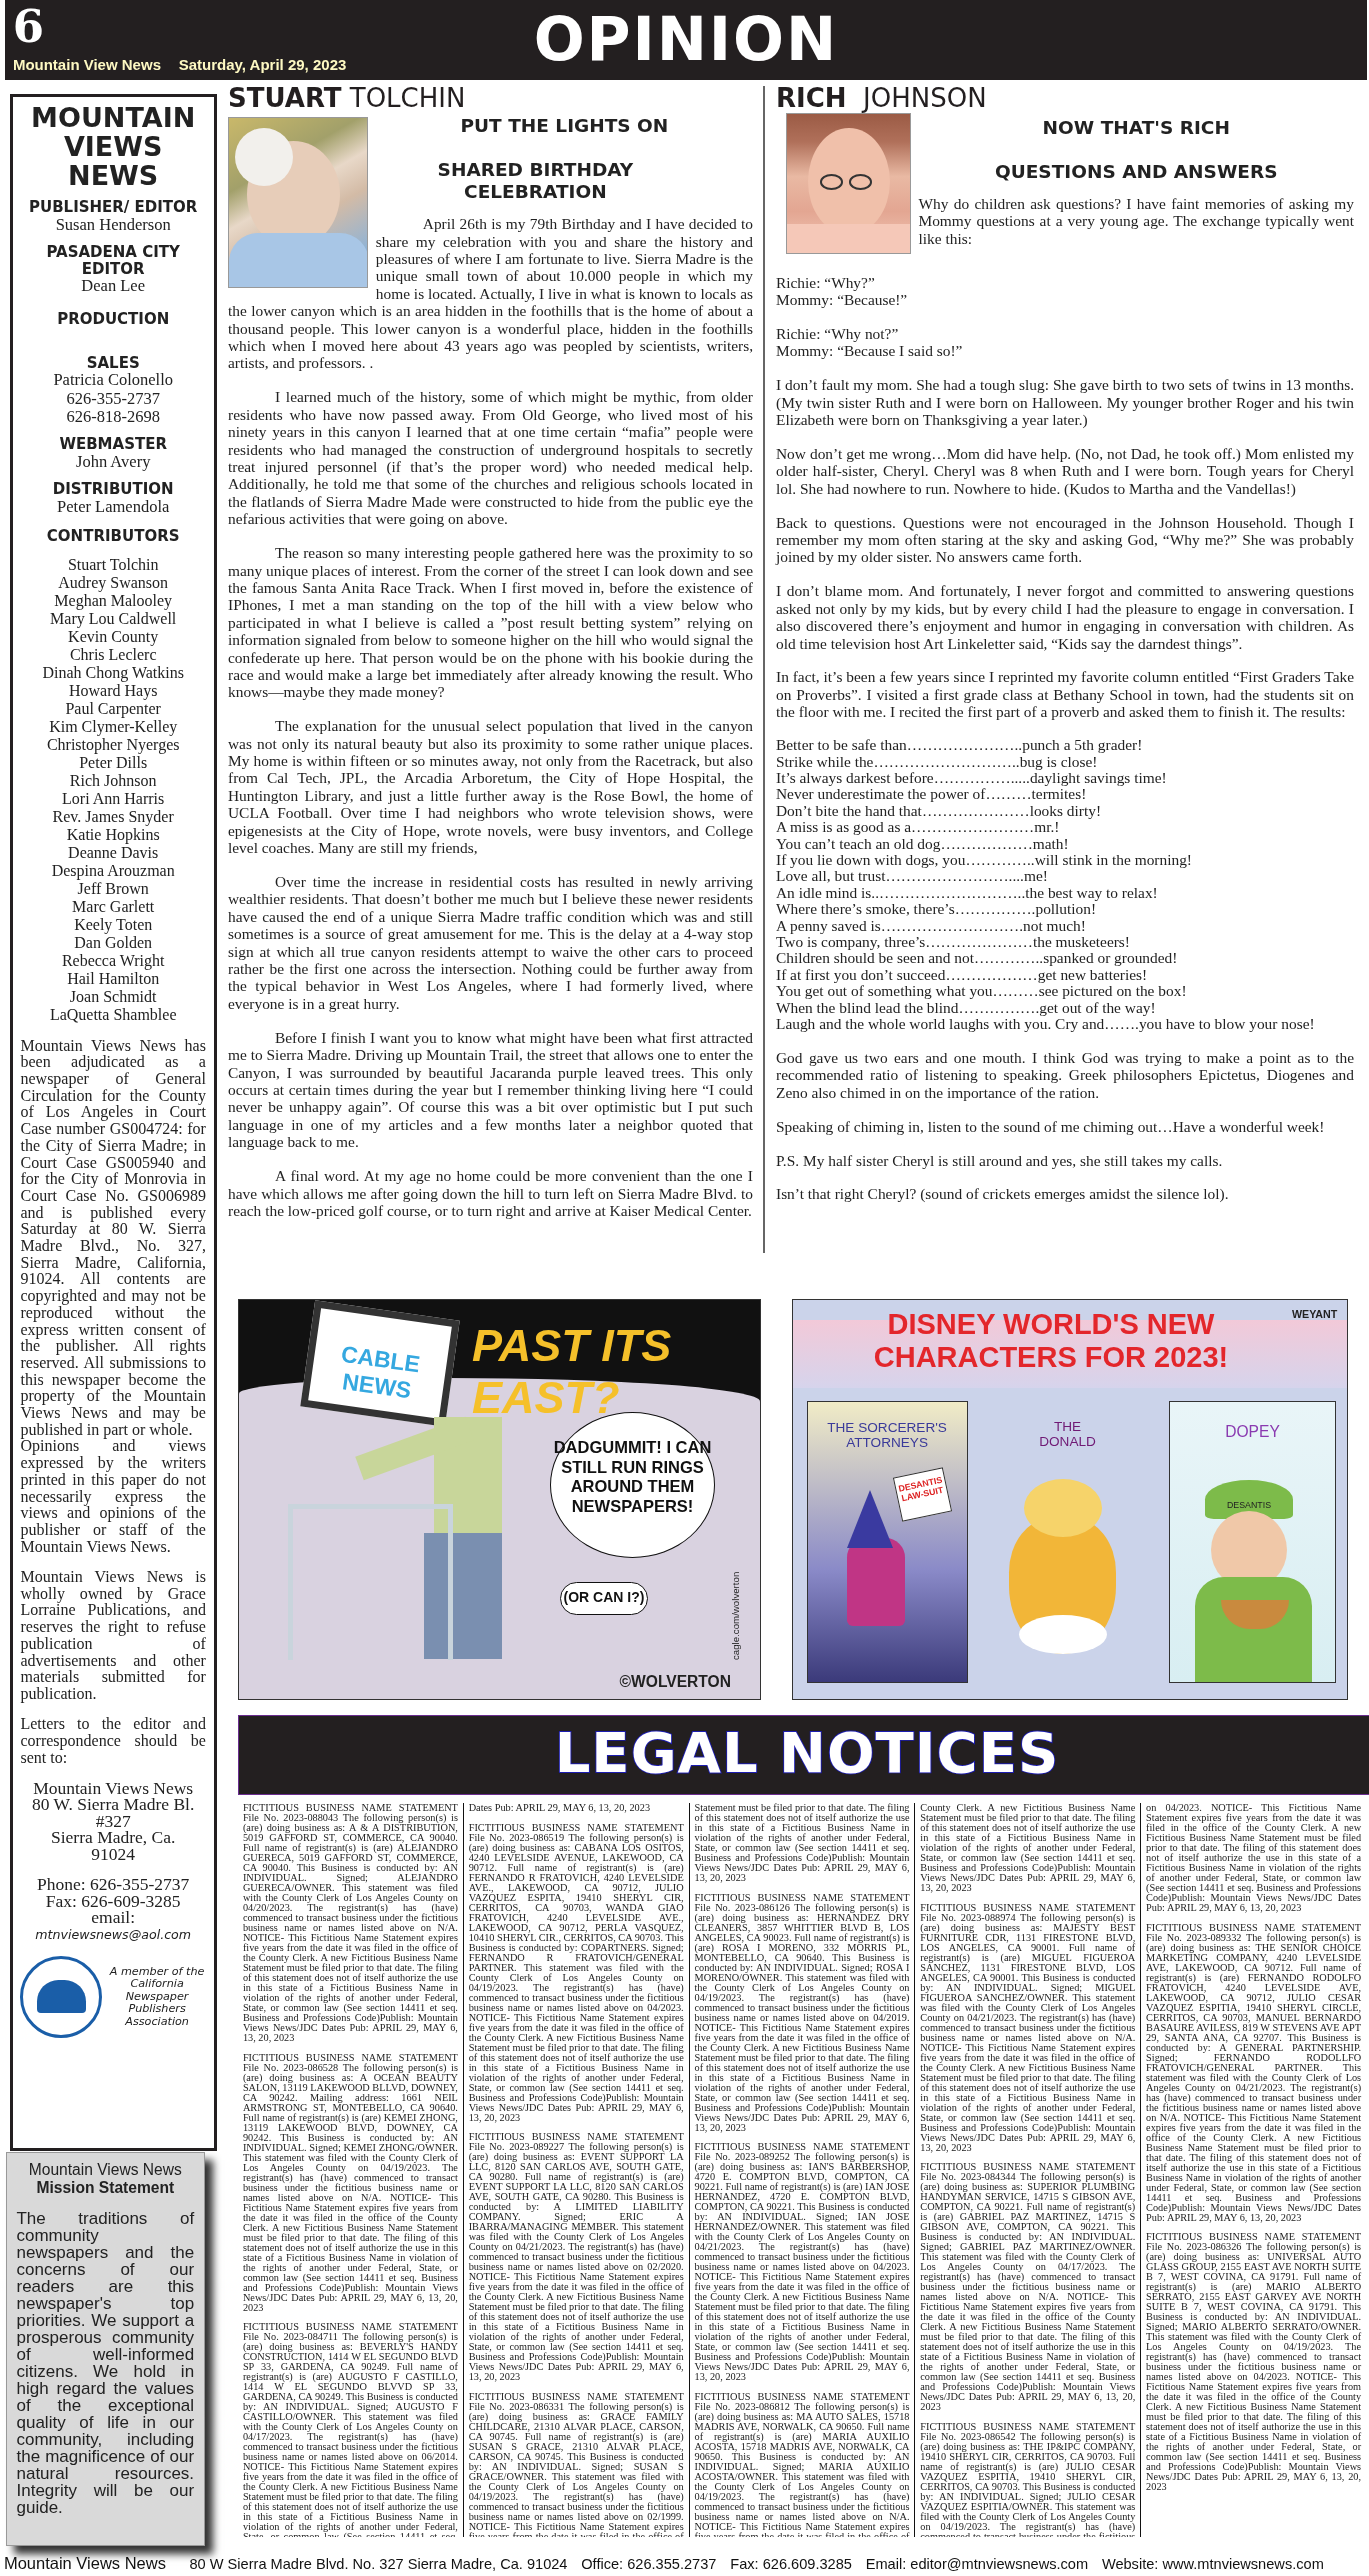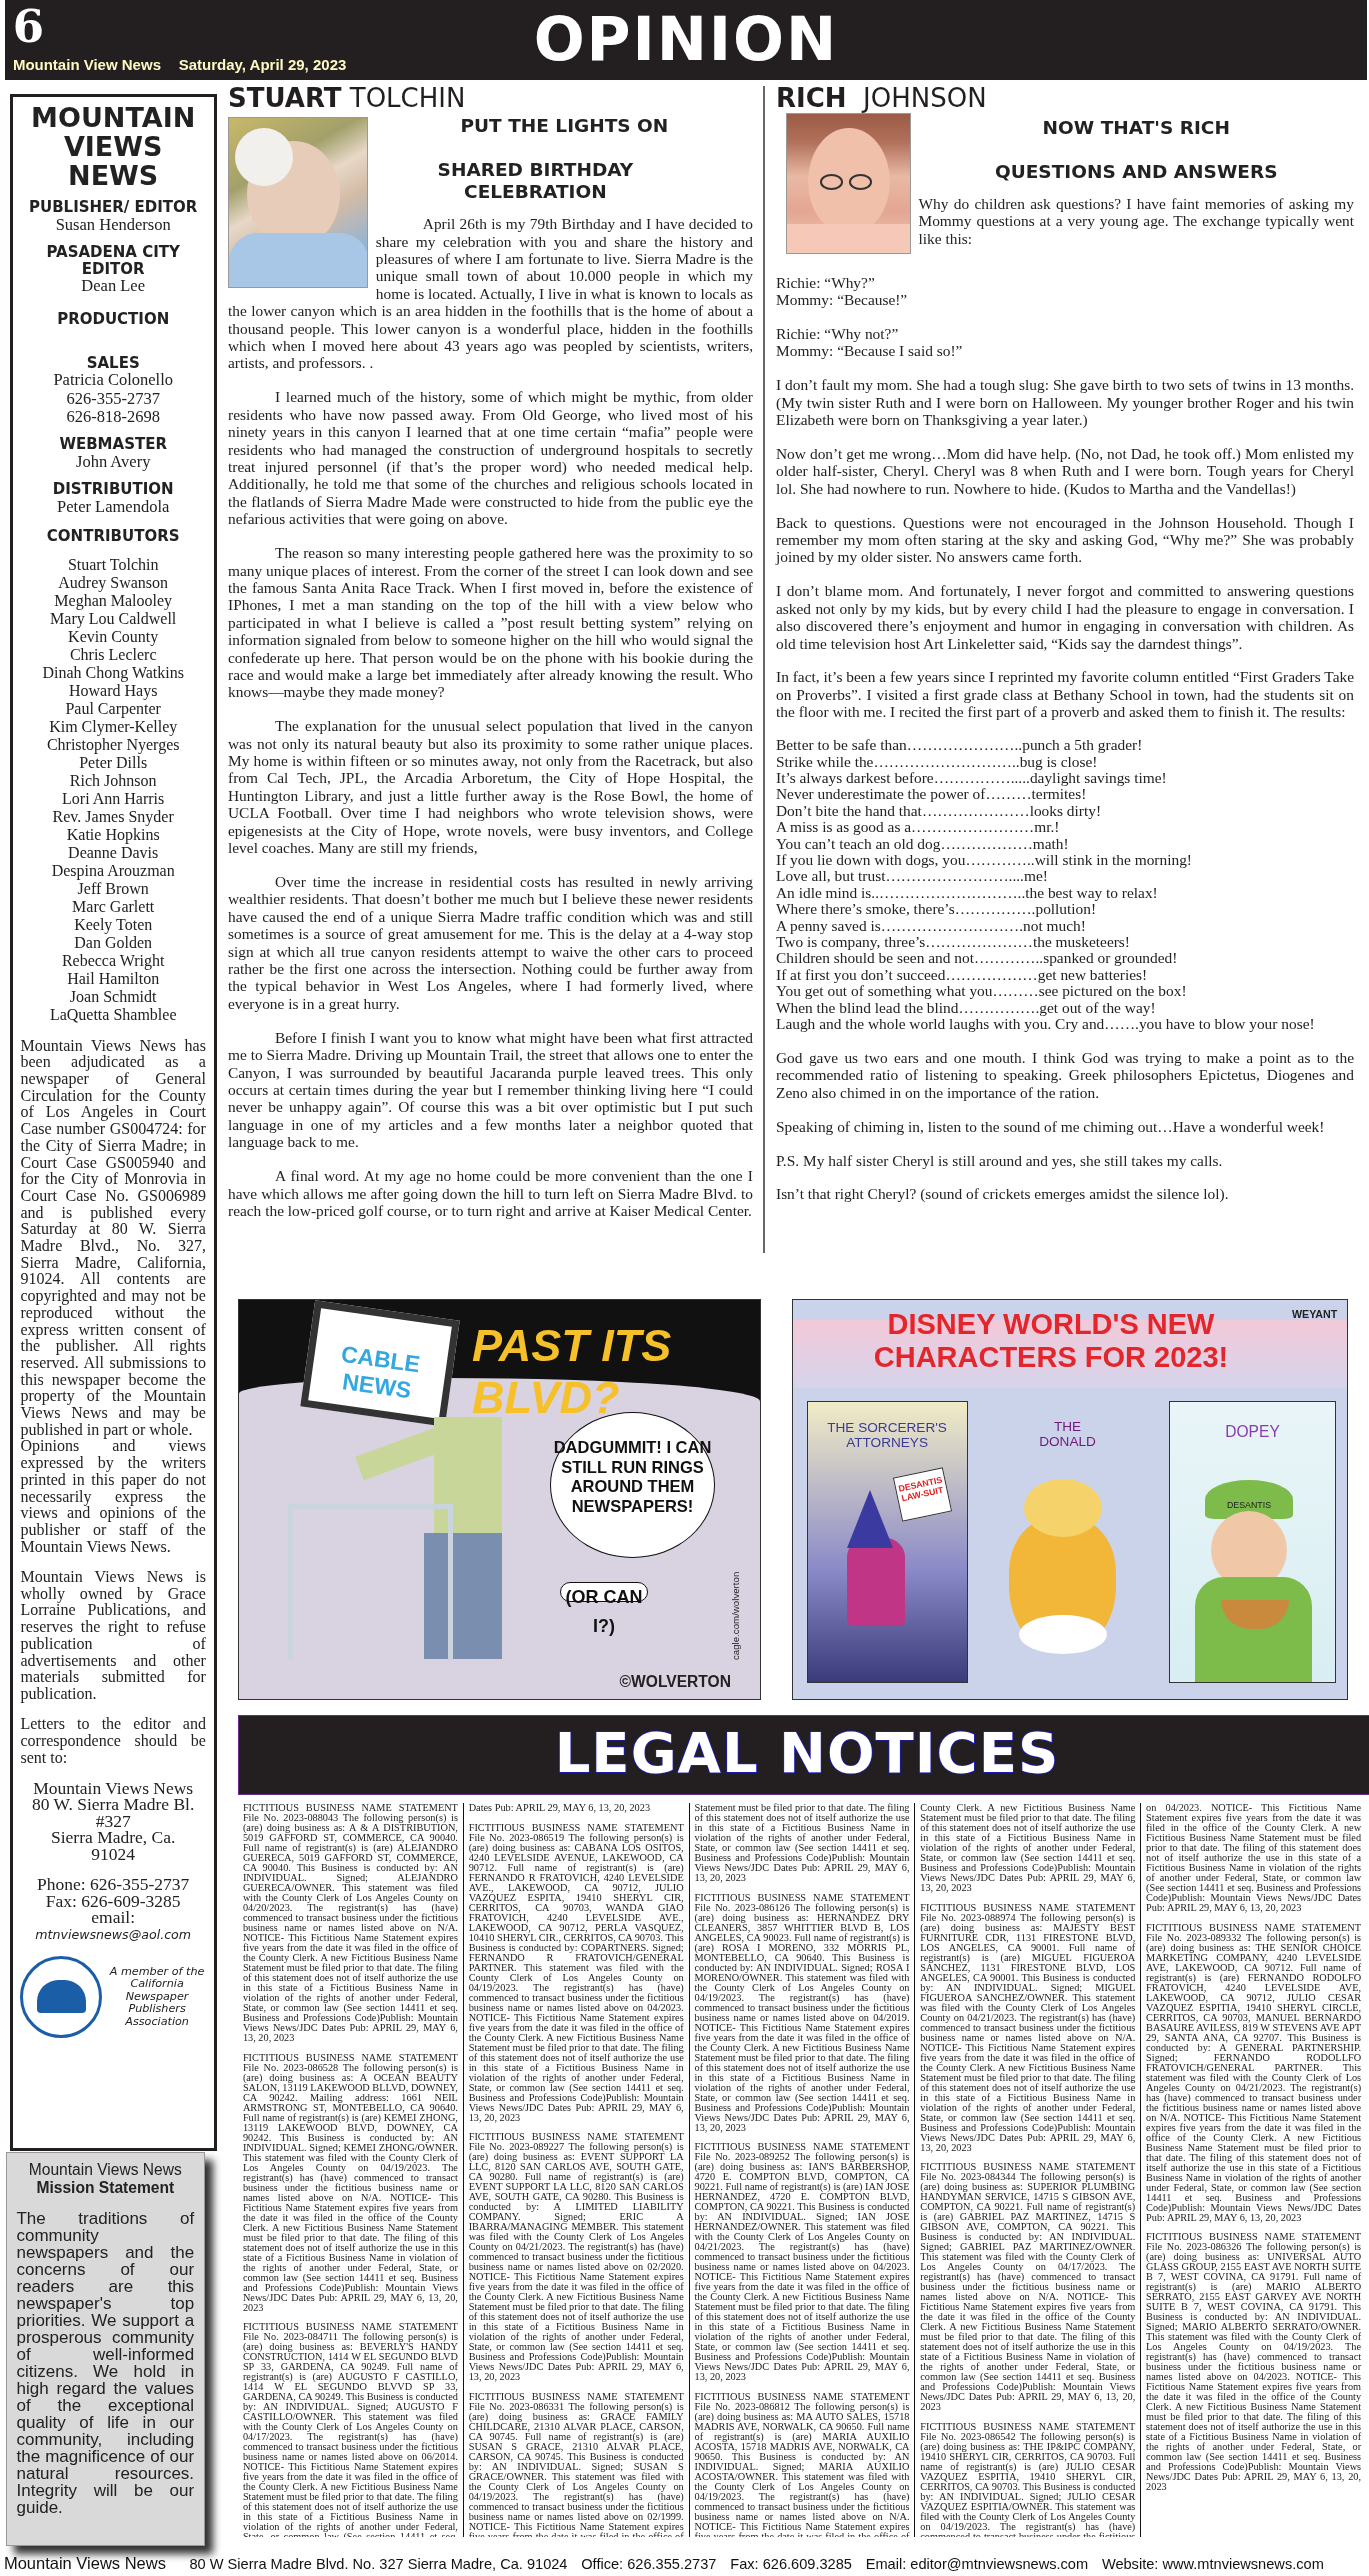--- a/index.html
+++ b/index.html
@@ -256,27 +256,27 @@
       <p>Isn’t that right Cheryl? (sound of crickets emerges amidst the silence lol).</p>
     </div>
 </article>
 
 <figure class="cartoon cartoon-left">
   <div class="c-night"></div>
   <div style="position:absolute;left:0;top:78px;width:100%;height:39px;background:#d9d2e0;border-radius:40% 60% 0 0;"></div>
   <div style="position:absolute;left:68px;top:9.7px;width:146px;height:107px;background:#fff;border:7.8px solid #333;transform:rotate(8deg);">
     <div style="font-family:'Liberation Sans',sans-serif;font-weight:bold;color:#35a8e0;font-size:23px;text-align:center;margin-top:29px;">CABLE NEWS</div>
   </div>
-  <div class="c-title" style="left:233px;top:19.5px;font-size:45px;color:#f5c02a;">PAST ITS BLVD?</div>
+  <div class="c-title" style="left:233px;top:19.5px;font-size:45px;color:#f5c02a;">PAST ITS EAST?</div>
   <div style="position:absolute;left:195px;top:117px;width:68px;height:117px;background:#c8d69a;"></div>
   <div style="position:absolute;left:117px;top:136px;width:117px;height:25px;background:#c8d69a;transform:rotate(-20deg);"></div>
   <div style="position:absolute;left:185px;top:233px;width:78px;height:126px;background:#7a8fb0;"></div>
   <div style="position:absolute;left:49px;top:204px;width:165px;height:156px;border:5.8px solid #c9d4dc;border-bottom:none;"></div>
   <div class="bubble" style="left:311px;top:112px;width:165px;height:146px;padding-top:25px;font-size:16.5px;line-height:19.5px;">DADGUMMIT! I CAN STILL RUN RINGS AROUND THEM NEWSPAPERS!</div>
-  <div class="bubble" style="left:321px;top:282px;width:88px;height:20px;font-size:18px;line-height:29px;border-radius:19.5px;">(OR CAN I?)</div>
+  <div class="bubble" style="left:321px;top:282px;width:88px;height:33px;font-size:14px;line-height:29px;border-radius:19.5px;">(OR CAN I?)</div>
   <div style="position:absolute;left:486px;top:146px;font-family:'Liberation Sans',sans-serif;font-size:9.7px;transform:rotate(-90deg);transform-origin:left top;white-space:nowrap;top:360px;left:491px;">cagle.com/wolverton</div>
   <div style="position:absolute;right:29px;bottom:7.8px;font-family:'Liberation Sans',sans-serif;font-weight:bold;font-size:15.6px;">©WOLVERTON</div>
 </figure>
 
 <figure class="cartoon cartoon-right">
   <div style="position:absolute;left:0;top:19.5px;width:100%;height:68px;background:linear-gradient(180deg,#f2c9d8,#d6d4ec);"></div>
   <div class="c-title" style="left:39px;top:7.8px;width:438px;text-align:center;font-size:29px;line-height:33px;color:#e3262b;font-style:normal;">
     <div>DISNEY WORLD'S NEW</div>
     <div>CHARACTERS FOR 2023!</div>
   </div>

